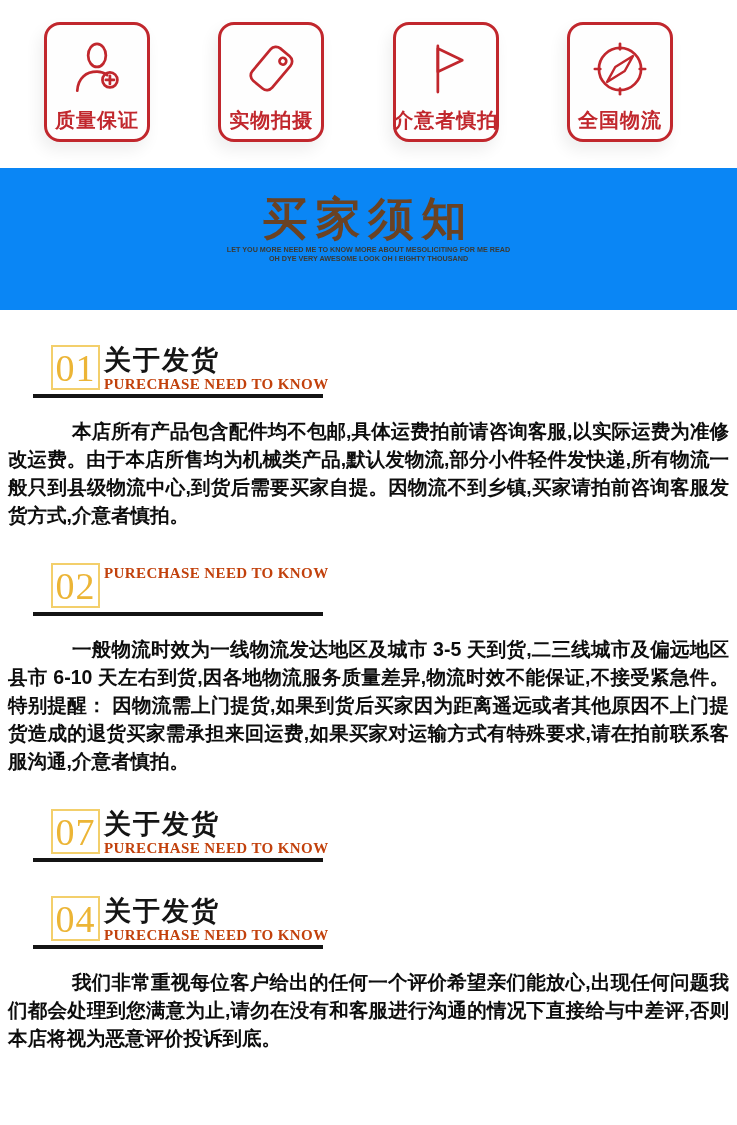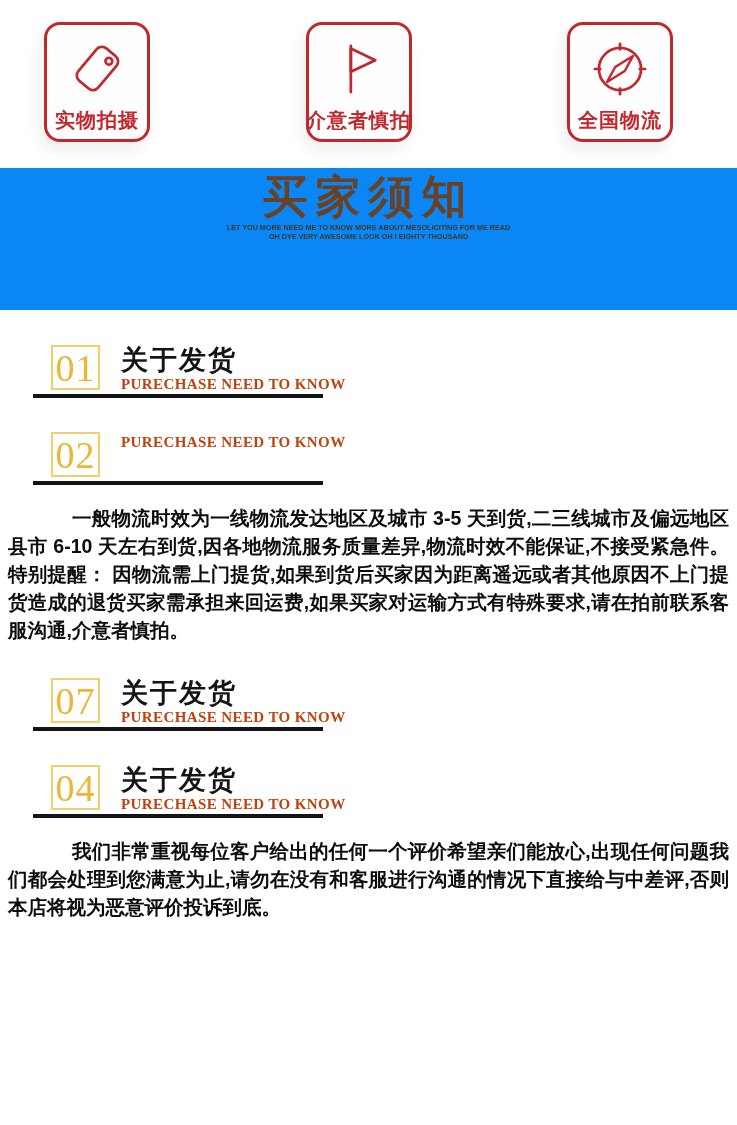--- a/index.html
+++ b/index.html
@@ -42,21 +42,21 @@
     letter-spacing: 1px;
     white-space: nowrap;
     line-height: 1;
   }
 
   
   .banner {
     height: 142px;
     background: #0a86f5;
     text-align: center;
-    padding-top: 4px;
+    padding-top: 26px;
     overflow: hidden;
   }
   .banner-title {
     font-size: 45px;
     font-weight: 700;
     letter-spacing: 8px;
     color: #6a4223;
     line-height: 50px;
   }
   .banner-subtitle {
@@ -101,21 +101,21 @@
     align-items: center;
     justify-content: center;
     flex: none;
   }
   .num-box .num {
     font-size: 38px;
     line-height: 1;
     color: #ecb536;
     letter-spacing: 1px;
   }
-  .header-text { margin-left: 21px; padding-top: 1px; }
+  .header-text { margin-left: 4px; padding-top: 1px; }
   .section-title {
     font-size: 27px;
     font-weight: 700;
     color: #141414;
     line-height: 29px;
     letter-spacing: 2px;
   }
   .section-subtitle {
     font-size: 15px;
     font-weight: 700;
@@ -140,20 +140,32 @@
     text-align: justify;
     text-indent: 64px;
     color: #0d0d0d;
   }
 </style>
 </head>
 <body>
 
 <div class="badges-row">
 
+  <div class="badge">
+    <span>
+      <svg width="68" height="74" viewBox="0 0 100 100" fill="none" stroke="#c1272d" stroke-width="4" stroke-linecap="round" stroke-linejoin="round">
+        <ellipse cx="50" cy="30" rx="13" ry="17"></ellipse>
+        <path d="M21 82 C22 63 34 54 50 54 C56 54 61 56 65 59"></path>
+        <circle cx="69" cy="66" r="11"></circle>
+        <line x1="63" y1="66" x2="75" y2="66"></line>
+        <line x1="69" y1="60" x2="69" y2="72"></line>
+      </svg>
+    </span>
+    <span class="badge-label">质量保证</span>
+  </div>
 
   <div class="badge">
     <span>
       <svg width="68" height="74" viewBox="0 0 100 100" fill="none" stroke="#c1272d" stroke-width="4" stroke-linecap="round" stroke-linejoin="round">
         <g transform="rotate(40 50 50)">
           <rect x="31" y="18" width="38" height="62" rx="10"></rect>
           <circle cx="56" cy="30" r="5"></circle>
         </g>
       </svg>
     </span>
@@ -202,20 +214,21 @@
         <div class="num-box">
           <span class="num">01</span>
         </div>
         <div class="header-text">
           <div class="section-title">关于发货</div>
           <div class="section-subtitle">PURECHASE NEED TO KNOW</div>
         </div>
       </div>
       <div class="header-underline"></div>
     </div>
+    <div class="section-body">本店所有产品包含配件均不包邮,具体运费拍前请咨询客服,以实际运费为准修改运费。由于本店所售均为机械类产品,默认发物流,部分小件轻件发快递,所有物流一般只到县级物流中心,到货后需要买家自提。因物流不到乡镇,买家请拍前咨询客服发货方式,介意者慎拍。</div>
   </div>
 
   <div class="section">
     <div class="section-header">
       <div class="header-row">
         <div class="num-box">
           <span class="num">02</span>
         </div>
         <div class="header-text">
           <div class="section-subtitle">PURECHASE NEED TO KNOW</div>

